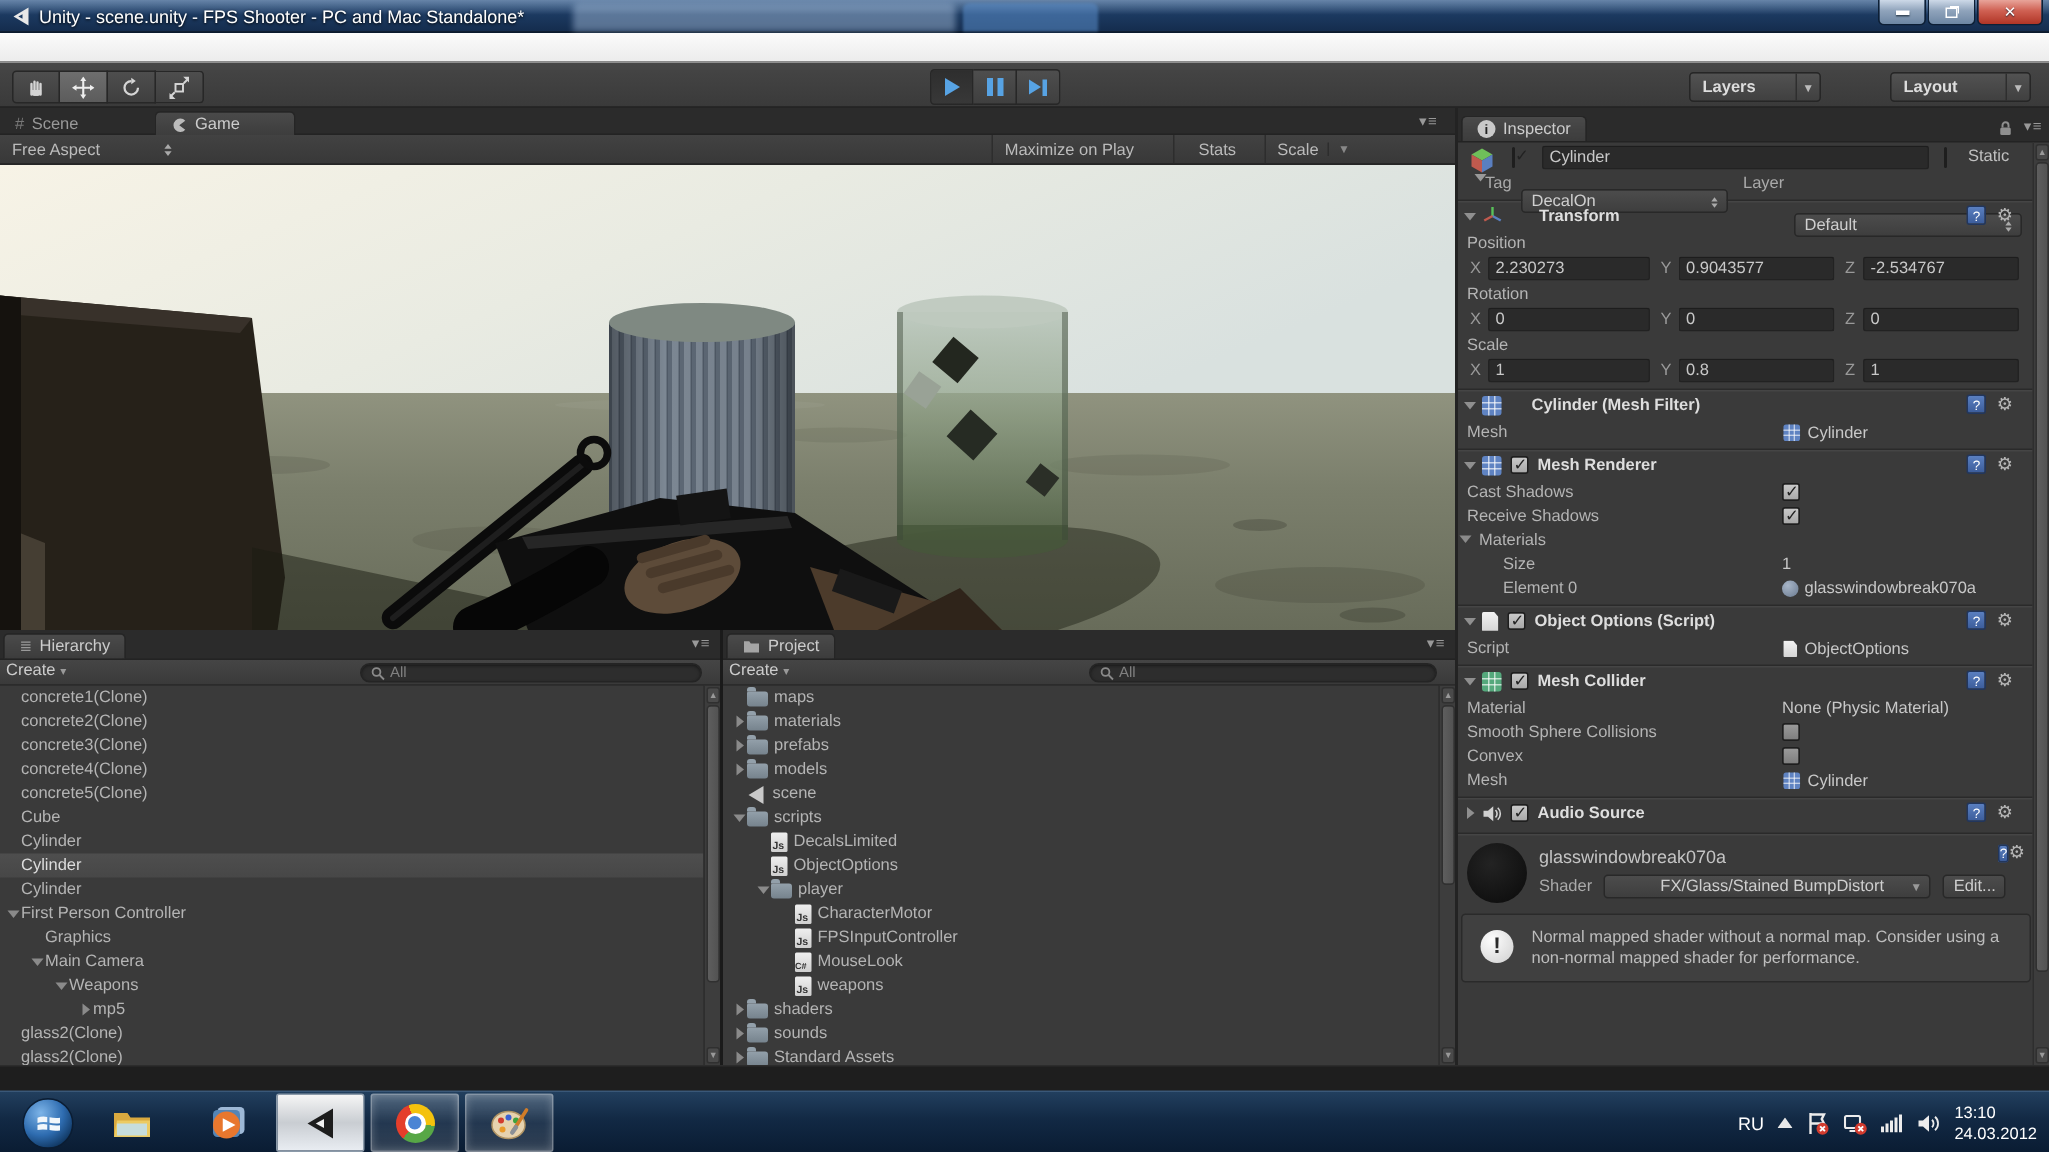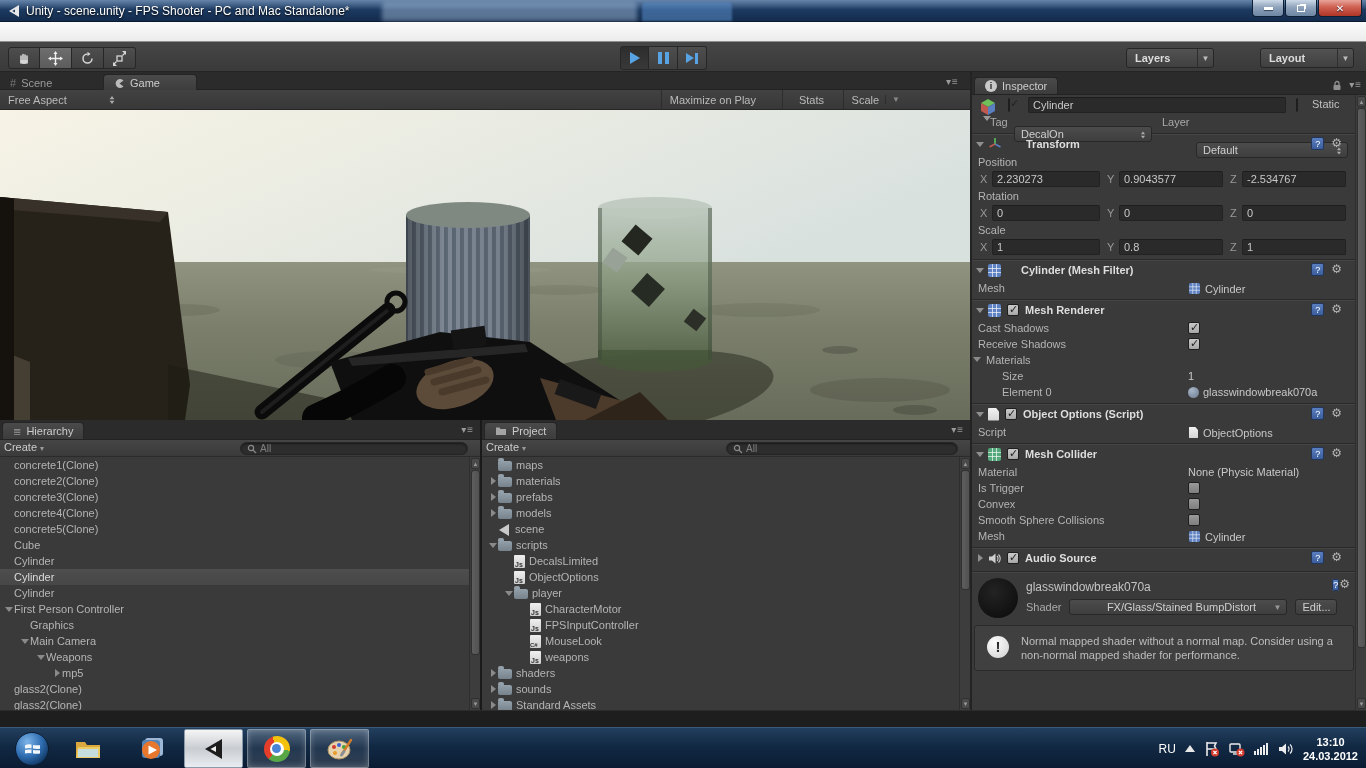--- a/index.html
+++ b/index.html
@@ -194,21 +194,21 @@
     background:linear-gradient(#223f5e,#122944 45%,#0a1c33); border-top:1px solid #3a5878; }
   .tskbtn { position:absolute; top:1px; height:39px; width:59px; border-radius:2px;
     display:flex; align-items:center; justify-content:center; }
   .tskbtn.active { background:linear-gradient(rgba(255,255,255,.22),rgba(255,255,255,.08) 50%,rgba(255,255,255,.16));
     border:1px solid rgba(255,255,255,.35); box-shadow:inset 0 0 6px rgba(255,255,255,.25); }
   .tskbtn.focused { background:linear-gradient(#f5f5f5,#c9cdd2 50%,#e9edf2);
     border:1px solid #8b9aa9; }
   #tray { position:absolute; right:0; top:0; height:41px; display:flex; align-items:center;
     gap:9px; padding-right:8px; color:#fff; }
   #tray .lang { font-size:12px; }
-  #clock { text-align:center; font-size:11px; line-height:14px;font-weight:bold; }
+  #clock { text-align:left; font-size:11px; line-height:14px; }
 
   .gameview-border { position:absolute; left:970px; top:72px; width:2px; height:638px; background:#232323; }
 </style>
 </head>
 <body>
 
 <div id="screen">
 
   <div id="titlebar">
     <div class="sheen"></div>
@@ -874,33 +874,27 @@
             <span class="bookic">?</span>
             <span class="gearic">⚙</span>
           </span>
       </div>
       <div class="irow">
         <span class="ilbl">Material</span>
         <span class="ival">None (Physic Material)</span>
 
       </div>
       <div class="irow">
-        <span class="ilbl">Is Trigger</span>
+        <span class="ilbl">Smooth Sphere Collisions</span>
         <span class="ival">
             <span class="ucheck dim"></span>
           </span>
       </div>
       <div class="irow">
         <span class="ilbl">Convex</span>
-        <span class="ival">
-            <span class="ucheck dim"></span>
-          </span>
-      </div>
-      <div class="irow">
-        <span class="ilbl">Smooth Sphere Collisions</span>
         <span class="ival">
             <span class="ucheck dim"></span>
           </span>
       </div>
       <div class="irow">
         <span class="ilbl">Mesh</span>
         <span class="ival">
           <span class="gridic blue" style="transform:scale(.85);"></span>
           <span>Cylinder</span>
         </span>

